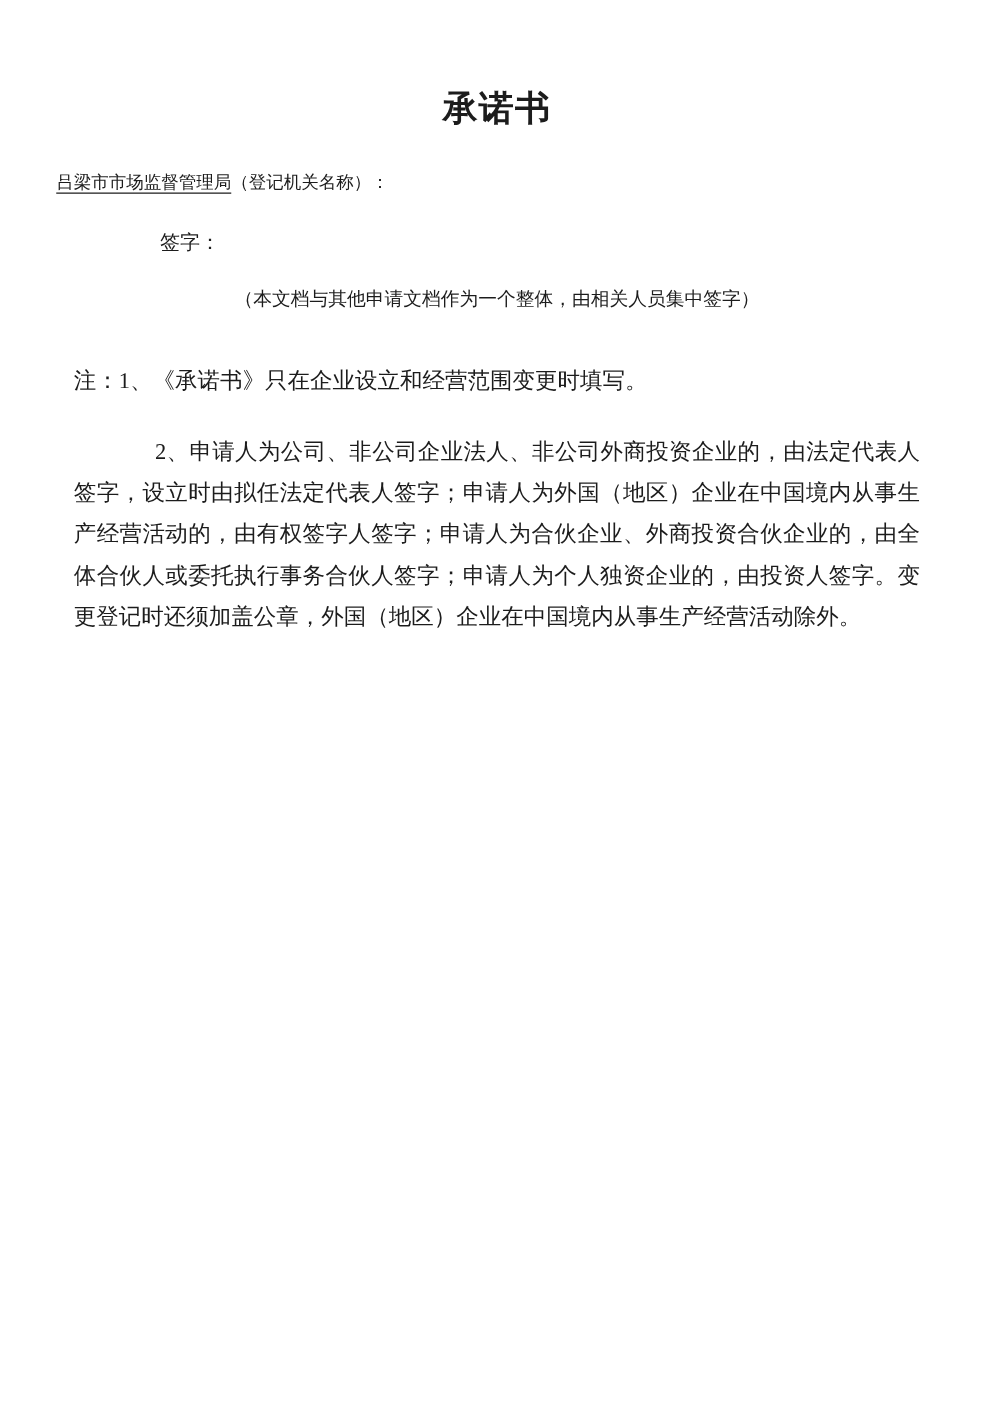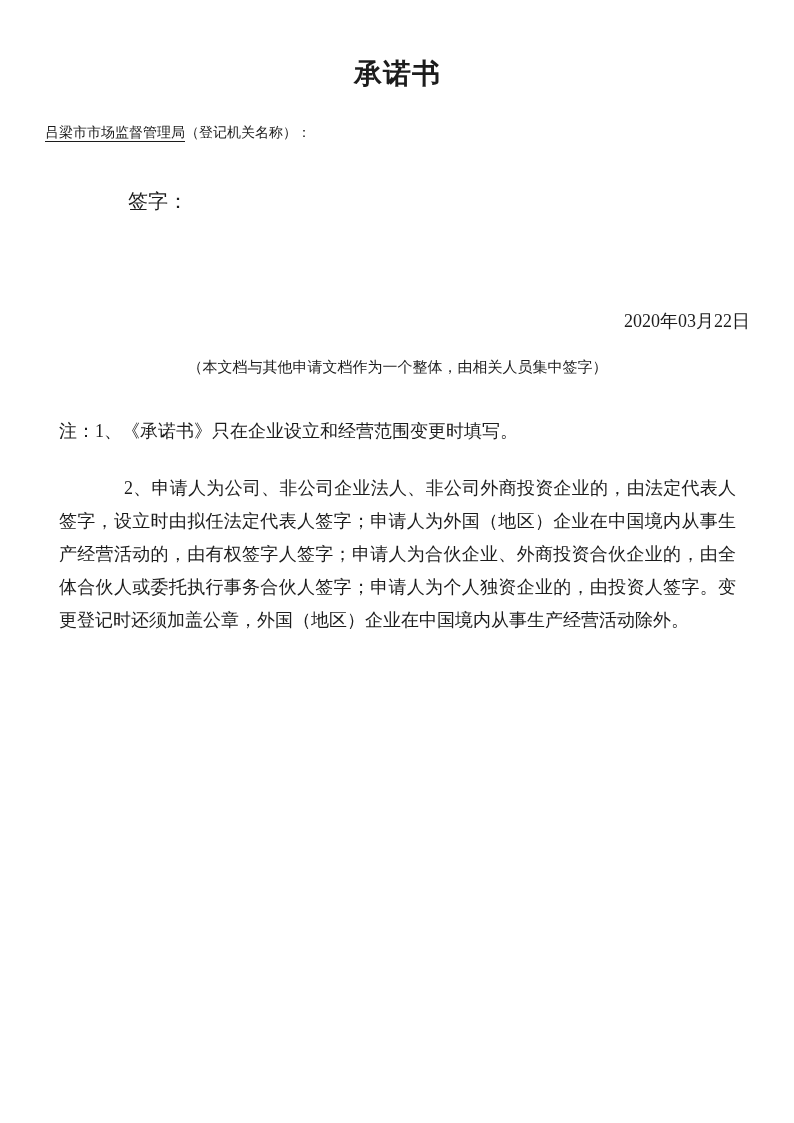--- a/index.html
+++ b/index.html
@@ -7,21 +7,21 @@
     padding: 0;
     background: #ffffff;
   }
   .page {
     position: relative;
     width: 794px;
     height: 1123px;
     margin: 0 auto;
     background: #ffffff;
     box-sizing: border-box;
-    padding: 56px 44px 0 45px;
+    padding: 70px 44px 0 45px;
     font-family: "Liberation Serif", "DejaVu Serif", serif;
     color: #1c1c1c;
     overflow: hidden;
   }
   .doc-title {
     font-size: 28px;
     line-height: 36px;
     font-weight: bold;
     text-align: center;
     margin: 0;
@@ -34,23 +34,23 @@
   }
   .body-para {
     font-size: 18px;
     line-height: 33px;
     text-align: justify;
     margin: 8px 0 0 0;
   }
   .indent { text-indent: 70px; }
   .liability { margin-top: 5px; }
   .signature {
-    font-size: 20px;
+    font-size: 16px;
     line-height: 33px;
-    margin: 36px 0 0 0;
+    margin: 15px 0 0 0;
     text-indent: 83px;
     font-family: Liberation Serif, serif;
   }
   .date-line {
     font-size: 18px;
     line-height: 33px;
     text-align: right;
     margin: 87px 0 0 0;
   }
   .center-note {
@@ -79,21 +79,20 @@
 <div class="page">
 
   <h1 class="doc-title">承诺书</h1>
 
   <p class="salutation"><span class="u">吕梁市市场监督管理局</span><span>（登记机关名称）：</span></p>
 
 
 
   <p class="signature">签字：</p>
 
-  <p class="date-line">2020年03月22日</p>
 
   <p class="center-note">（本文档与其他申请文档作为一个整体，由相关人员集中签字）</p>
 
   <p class="note note-first">注：1、《承诺书》只在企业设立和经营范围变更时填写。</p>
 
   <p class="note note-second">2、申请人为公司、非公司企业法人、非公司外商投资企业的，由法定代表人签字，设立时由拟任法定代表人签字；申请人为外国（地区）企业在中国境内从事生产经营活动的，由有权签字人签字；申请人为合伙企业、外商投资合伙企业的，由全体合伙人或委托执行事务合伙人签字；申请人为个人独资企业的，由投资人签字。变更登记时还须加盖公章，外国（地区）企业在中国境内从事生产经营活动除外。</p>
 
 
 </div>
 

